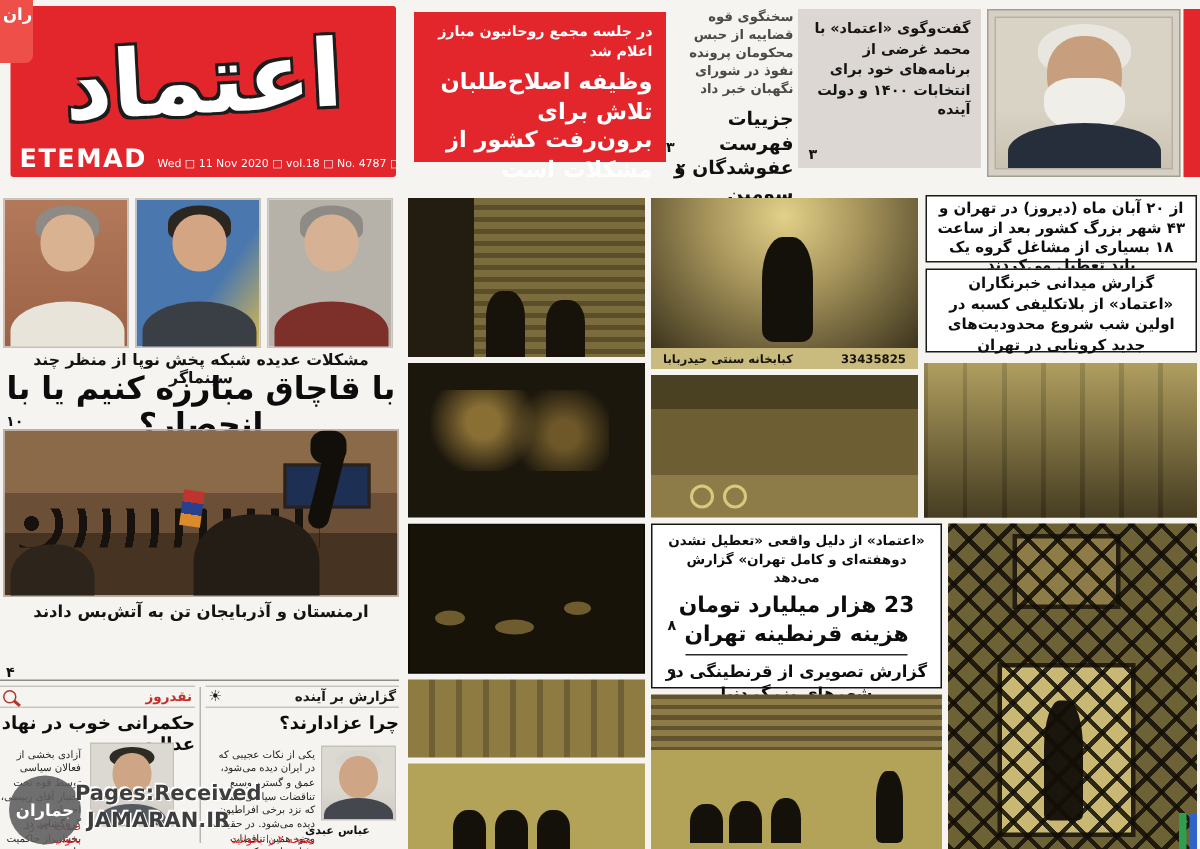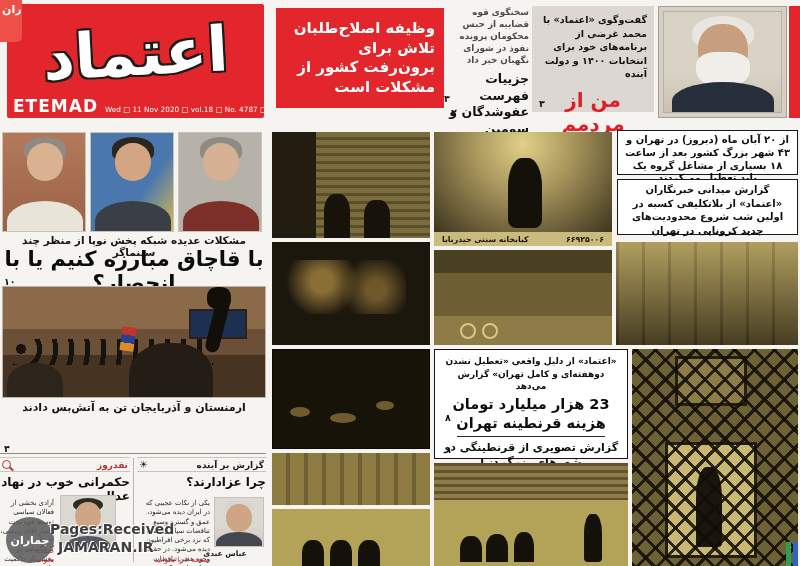--- a/index.html
+++ b/index.html
@@ -165,33 +165,33 @@
   <div class="abs masthead">
     <div class="m-logo">اعتماد</div>
     <div class="m-info">
       <span class="en-logo">ETEMAD</span>
       <span class="en-meta">Wed □ 11 Nov 2020 □ vol.18 □ No. 4787 □ 16 Pages □ 50000 Rials</span>
     </div>
   </div>
   <div class="abs jam-tab">جماران</div>
 
   <div class="abs redbox rtl">
+    <div class="kick">در جلسه مجمع روحانیون مبارز اعلام شد</div>
     <div class="head">وظیفه اصلاح‌طلبان تلاش برای برون‌رفت کشور از مشکلات است</div>
   </div>
   <div class="abs pg pg-redbox">۳</div>
 
   <div class="abs pardon rtl">
     <div class="kick">سخنگوی قوه قضاییه از حبس محکومان پرونده نفوذ در شورای نگهبان خبر داد</div>
     <div class="head">جزییات فهرست عفوشدگان و سومین دادگاه جرم سیاسی</div>
     <div class="pg">۲</div>
   </div>
 
   <div class="abs graybox rtl">
     <div class="kick">گفت‌وگوی «اعتماد» با محمد غرضی از برنامه‌های خود برای انتخابات ۱۴۰۰ و دولت آینده</div>
-    <div class="head">من از مردمم</div>
     <div class="pg">۳</div>
   </div>
 
   <div class="abs portrait">
     <div class="ph">
       <span class="g-hair"></span>
       <span class="g-face"></span>
       <span class="g-beard"></span>
       <span class="g-suit"></span>
     </div>
@@ -269,21 +269,21 @@
   <div class="tile t1">
     <span class="col"></span>
     <span class="fig" style="left:52px;"></span>
       <span class="fig" style="left:92px;height:38px;"></span>
   </div>
   <div class="tile t2">
       <span class="fig"></span>
     </div>
   <div class="abs caption rtl">
     <span>کبابخانه سنتی حیدربابا</span>
-    <span>۶۶۹۲۵۰۰۶</span>
+    <span>33435825</span>
   </div>
 
   <div class="abs ibox ibox1 rtl">از ۲۰ آبان ماه (دیروز) در تهران و ۴۳ شهر بزرگ کشور بعد از ساعت ۱۸ بسیاری از مشاغل گروه یک باید تعطیل می‌کردند</div>
   <div class="abs ibox ibox2 rtl">گزارش میدانی خبرنگاران «اعتماد» از بلاتکلیفی کسبه در اولین شب شروع محدودیت‌های جدید کرونایی در تهران</div>
 
   <div class="tile t3">
       <span class="glow"></span>
     </div>
   <div class="tile t4">
       <span class="w1"></span>

